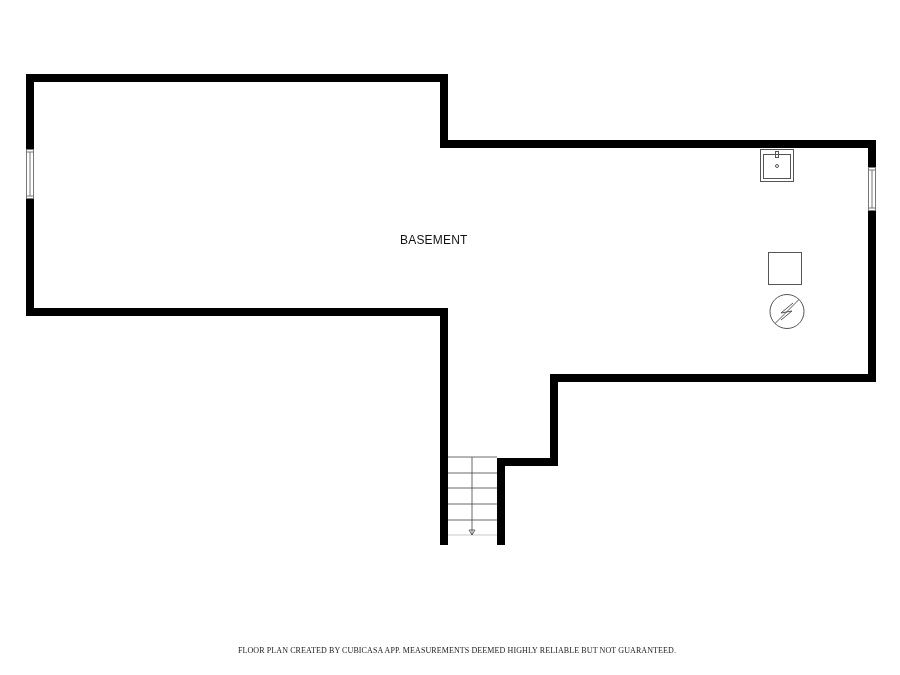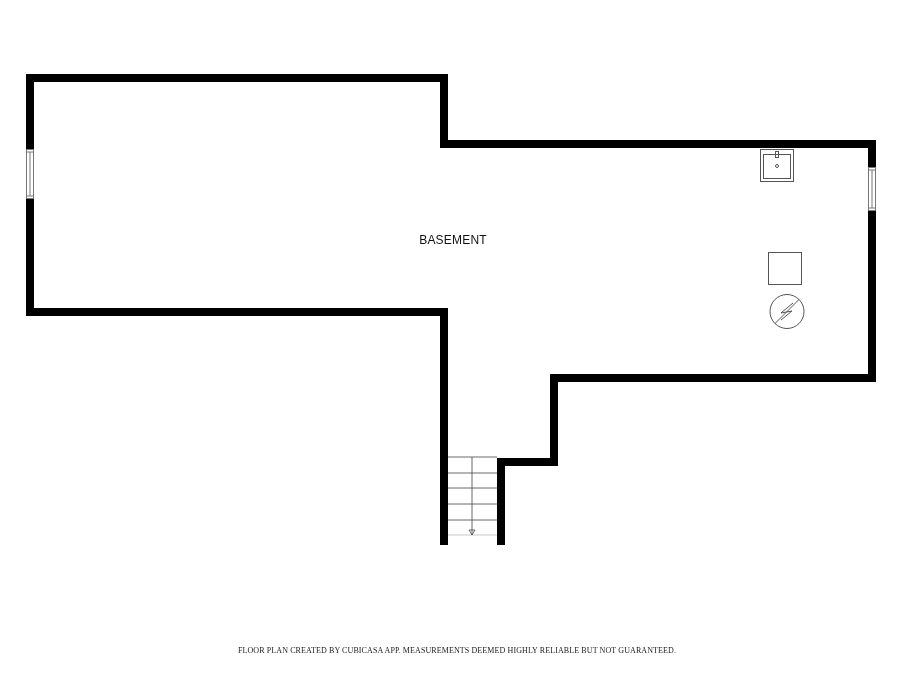--- a/index.html
+++ b/index.html
@@ -1,19 +1,19 @@
 <!DOCTYPE html>
 <html><head>
   <meta charset="utf-8">
   <style>
     html, body { margin: 0; padding: 0; background: #ffffff; }
     body { width: 900px; height: 675px; position: relative; overflow: hidden;
            font-family: "Liberation Sans", sans-serif; }
     .plan { position: absolute; left: 0; top: 0; }
-    .room-label { position: absolute; left: 400px; top: 233px; width: 106px; text-align: center;
+    .room-label { position: absolute; left: 400px; top: 233px; width: 106px; text-align: left;
                   font-family: "Liberation Sans", sans-serif; font-size: 12px; color: #111; letter-spacing: 0.2px; }
     .footer { position: absolute; left: 0; top: 646px; width: 900px; text-align: center;
               font-family: Liberation Serif, serif; font-size: 8px; color: #222; letter-spacing: 0.1px; padding-left: 7px; }
   </style>
 </head>
 <body>
 
 <svg class="plan" width="900" height="675" viewBox="0 0 900 675" xmlns="http://www.w3.org/2000/svg">
 
   <g fill="#000">

